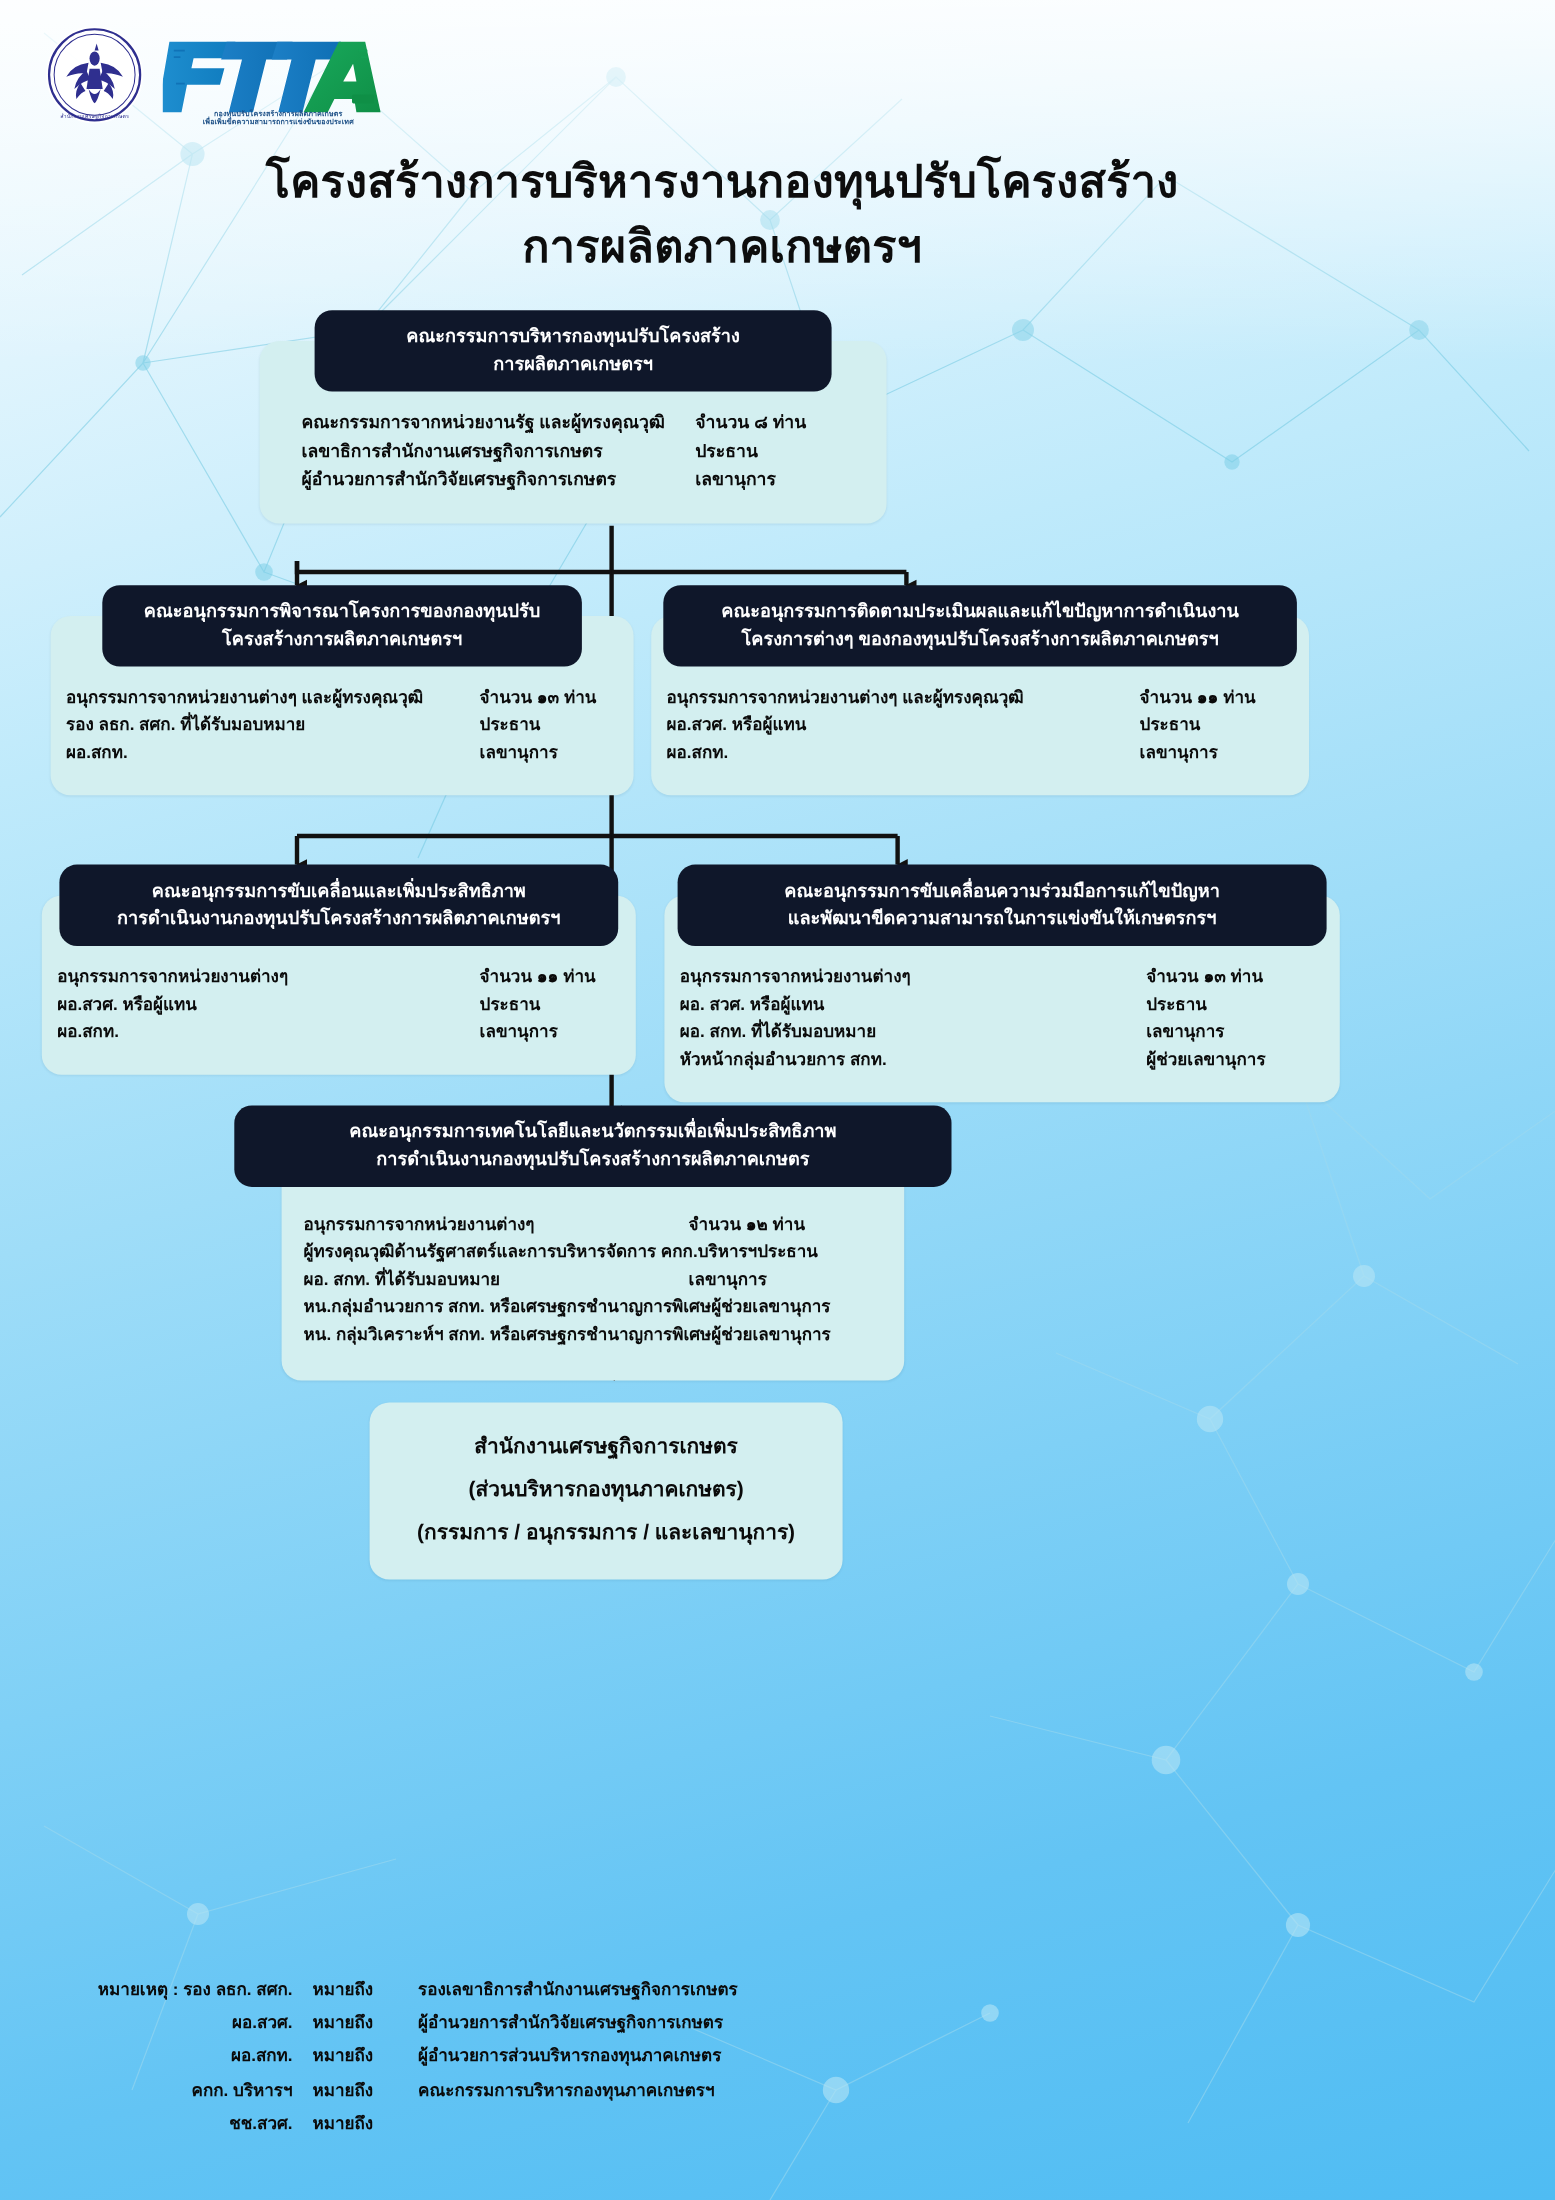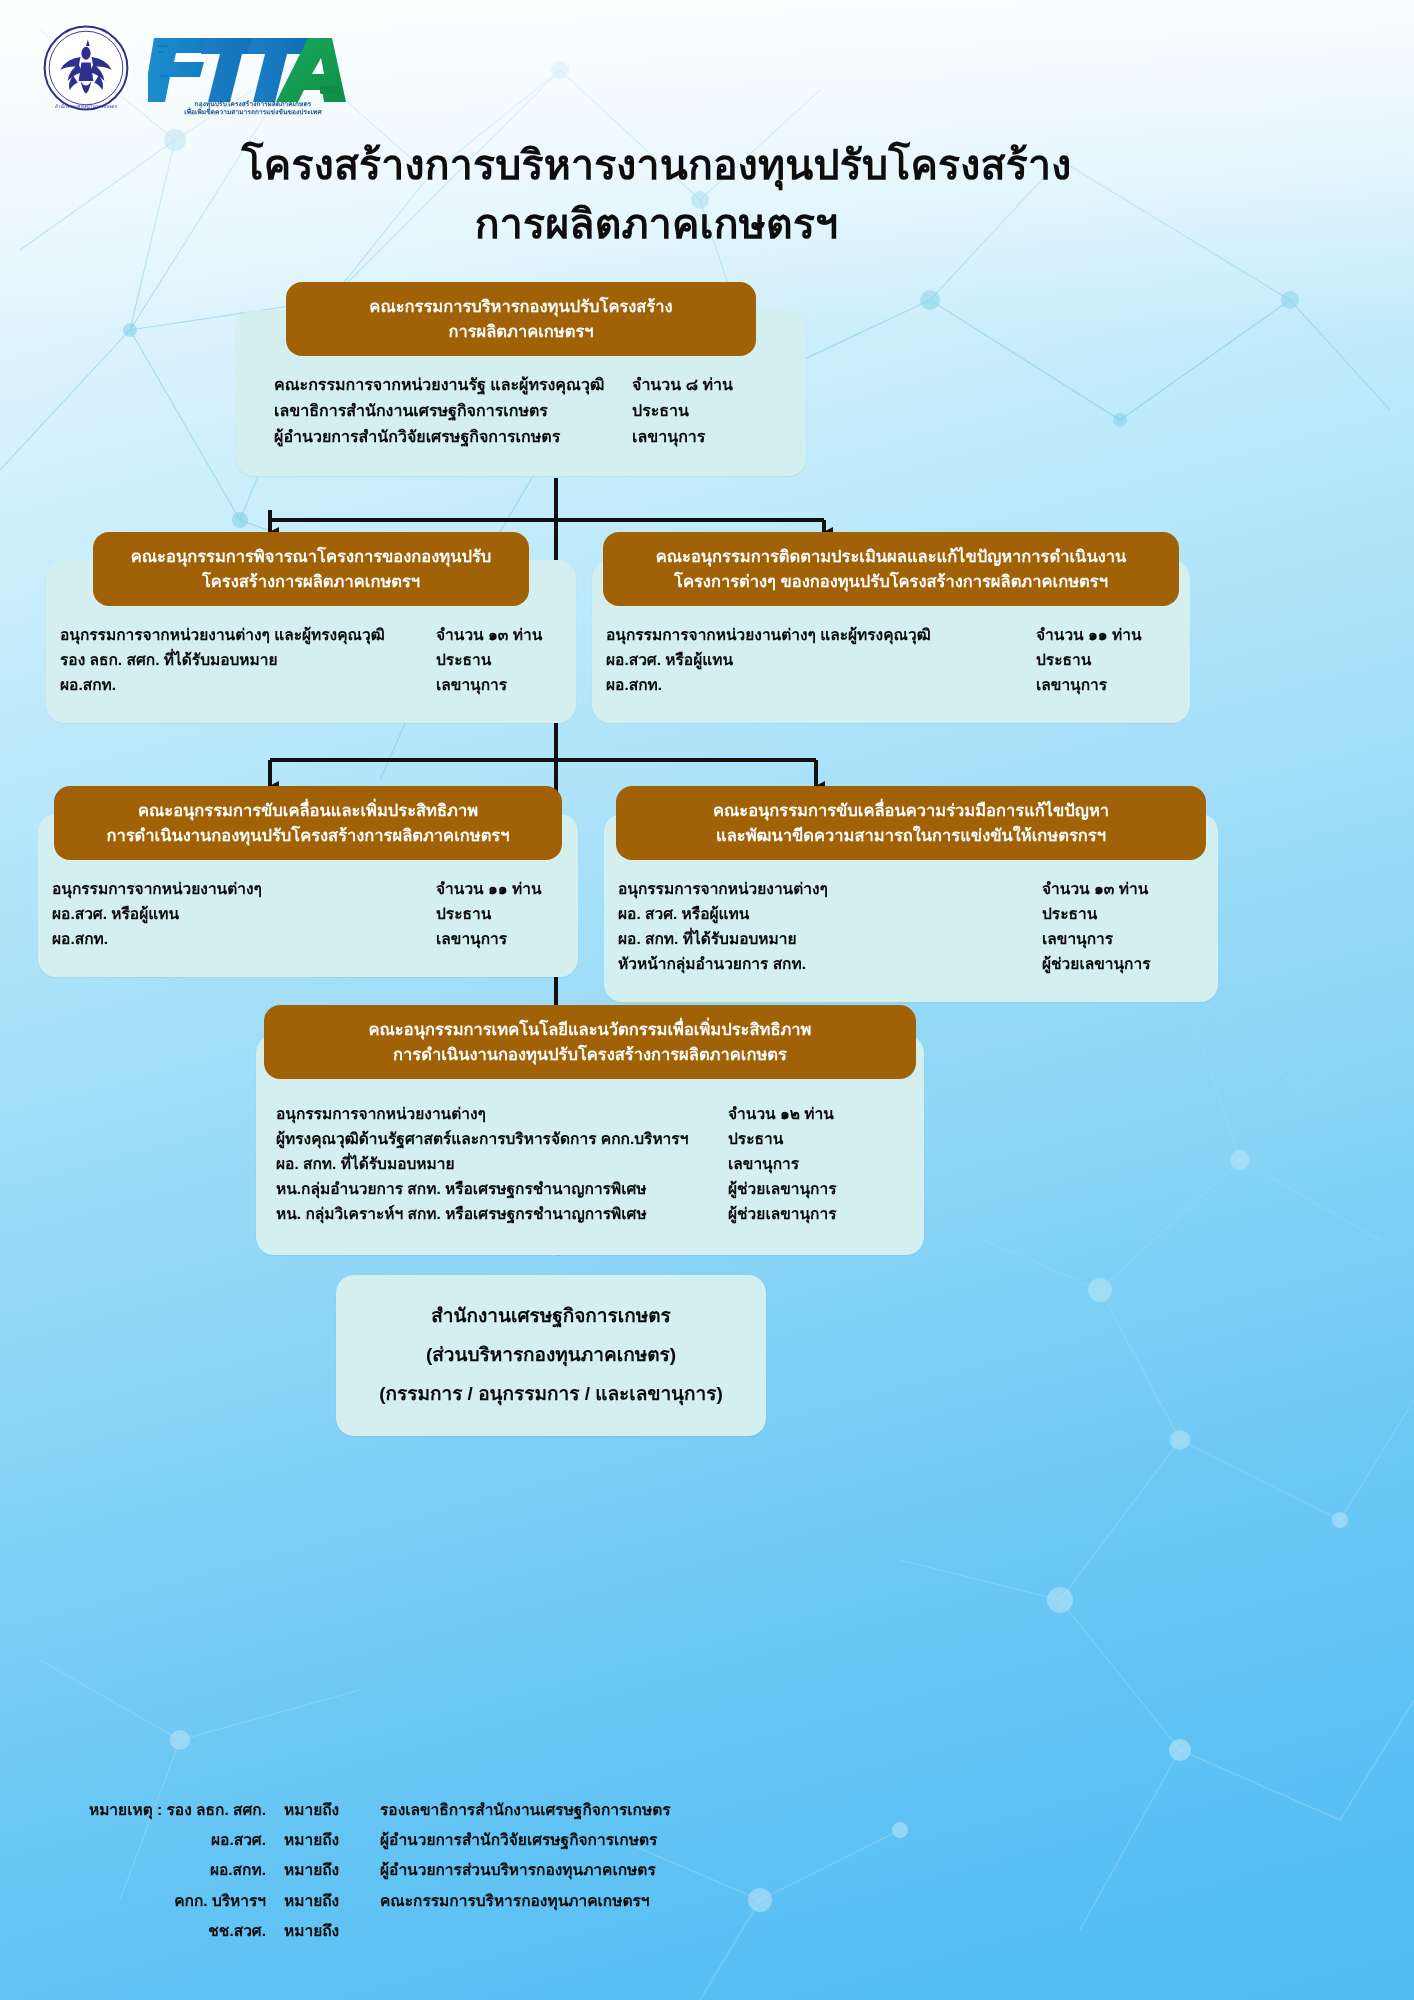--- a/index.html
+++ b/index.html
@@ -28,21 +28,21 @@
   
   #connectors{position:absolute;left:0;top:0;width:1414px;height:2000px;pointer-events:none;}
 
   .node{position:absolute;}
   .card{
     background:#d3eff0;border-radius:18px;position:relative;
     box-shadow:0 1px 2px rgba(0,60,90,.07);
   }
   .caphead{
     position:absolute;left:50%;transform:translateX(-50%);top:-30px;
-    background:#a16207;color:#fff;border-radius:16px;
+    background:#0f172a;color:#fff;border-radius:16px;
     font-weight:bold;text-align:center;
     padding:12px 26px;line-height:1.5;font-size:16.5px;
     box-sizing:border-box;z-index:3;
   }
   .rows{padding:0 0 12px 0;}
   .row{display:flex;align-items:baseline;font-size:16px;font-weight:bold;color:#0a0a0a;
        line-height:1.62;}
   .row .lbl{flex:0 0 auto;}
   .row .val{margin-left:auto;text-align:left;}
 
@@ -74,21 +74,21 @@
   #n4 .row{font-size:15.5px;}
   #n4 .row .val{flex:0 0 128px;}
 
   #n5{left:604px;top:814px;width:614px;}
   #n5 .card{padding:62px 0 14px 0;}
   #n5 .caphead{width:590px;top:-28px;}
   #n5 .rows{padding-left:14px;padding-right:14px;}
   #n5 .row{font-size:15.5px;}
   #n5 .row .val{flex:0 0 162px;}
 
-  #n6{left:256px;top:1035px;width:668px;}
+  #n6{left:256px;top:1035px;width:566px;}
   #n6 .card{padding:66px 0 16px 0;}
   #n6 .caphead{width:652px;top:-30px;}
   #n6 .rows{padding-left:20px;padding-right:16px;}
   #n6 .row{font-size:15.5px;}
   #n6 .row .val{flex:0 0 180px;}
 
   #n7{left:336px;top:1275px;width:430px;}
   #n7 .card{padding:22px 0 22px 0;text-align:center;}
   #n7 .cline{font-size:19px;font-weight:bold;color:#0a0a0a;line-height:2.05;}
 

